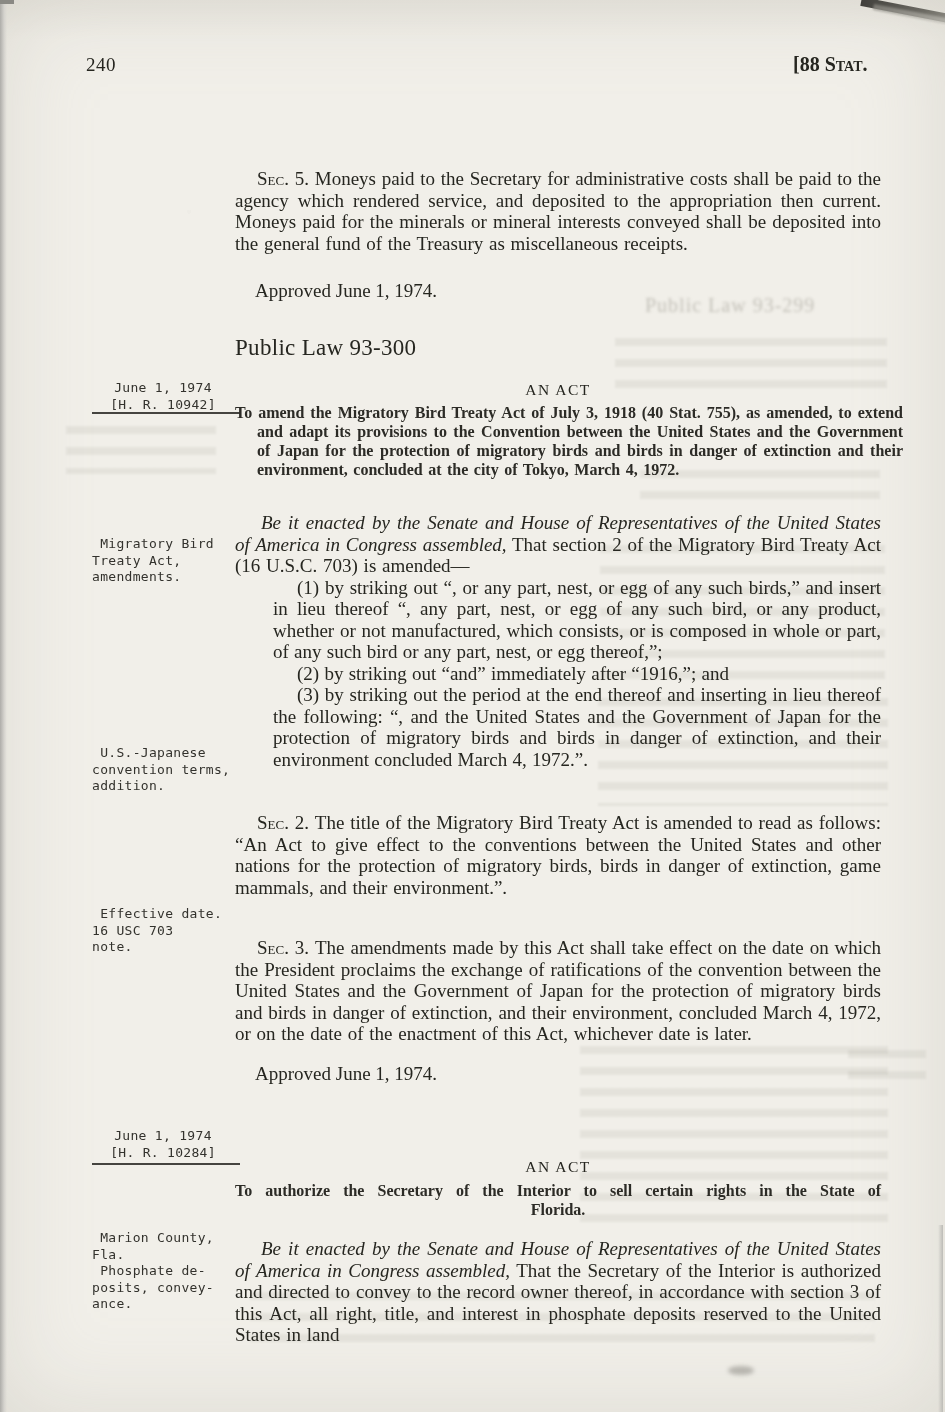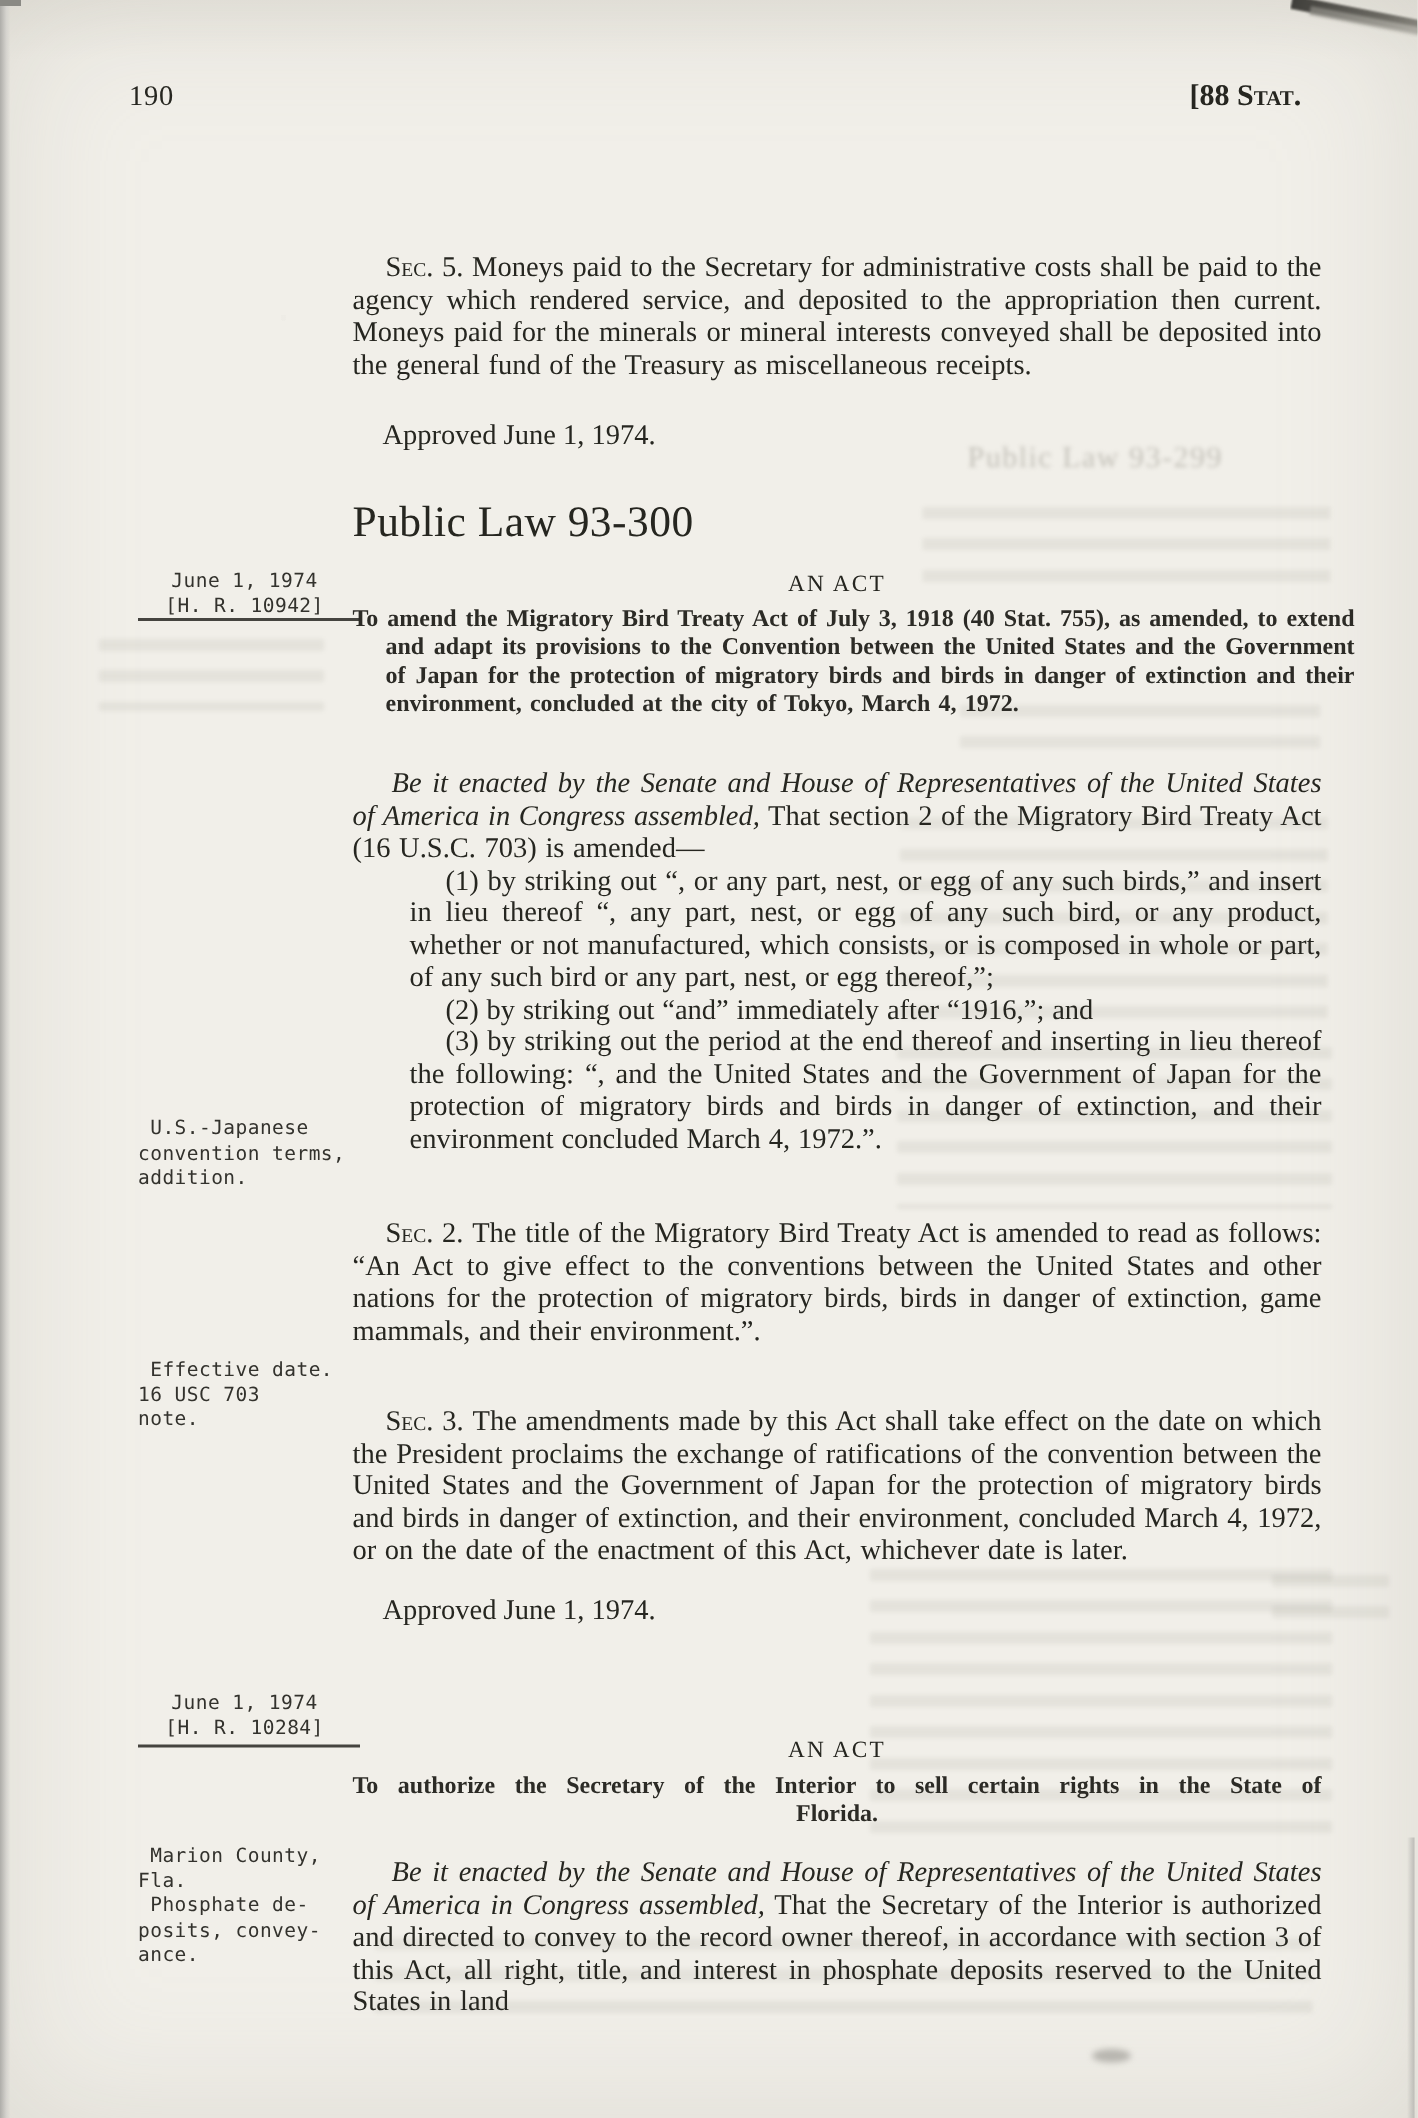--- a/index.html
+++ b/index.html
@@ -41,21 +41,21 @@
   
   .abs{position:absolute;z-index:2;}
   .col{left:235px;width:646px;}
   .body{font-size:19px;line-height:21.5px;text-align:justify;word-spacing:1px;margin:0;}
   .indent{text-indent:22px;}
   .sc{font-variant:small-caps;}
   .it{font-style:italic;}
   .clause{margin:0;padding-left:38px;text-indent:24px;text-align:justify;
     font-size:19px;line-height:21.5px;word-spacing:0.5px;}
   .approved{font-size:19px;line-height:22px;margin:0;padding-left:20px;}
-  .law-title{font-size:29px;line-height:24px;letter-spacing:0.3px;margin:0;font-weight:400;}
+  .law-title{font-size:23px;line-height:24px;letter-spacing:0.3px;margin:0;font-weight:400;}
   .an-act{font-size:15.5px;letter-spacing:1.5px;text-align:center;margin:0;font-weight:400;}
   .actdesc{font-size:16px;line-height:19px;font-weight:700;color:#2c2b26;margin:0;
     text-align:justify;padding-left:22px;text-indent:-22px;word-spacing:1.5px;}
   .actdesc2a{font-size:16px;line-height:19px;font-weight:700;color:#2c2b26;margin:0;
     text-align:justify;text-align-last:justify;word-spacing:1.5px;}
   .actdesc2b{font-size:16px;line-height:19px;font-weight:700;color:#2c2b26;margin:0;text-align:center;}
   .header-num{font-size:19px;letter-spacing:0.5px;}
   .header-center{font-weight:700;font-size:18.5px;letter-spacing:0.5px;text-align:center;}
   .header-right{font-weight:700;font-size:20px;}
   .margin-note{left:92px;width:142px;font-family:"DejaVu Sans Mono","Liberation Mono",monospace;
@@ -79,40 +79,43 @@
   <div class="ghost-text abs" style="left:645px;top:294px;">Public Law 93-299</div>
   <div class="ghost-lines" style="left:615px;top:338px;width:272px;height:58px;"></div>
   <div class="ghost-lines" style="left:640px;top:470px;width:240px;height:40px;"></div>
   <div class="ghost-lines" style="left:600px;top:545px;width:285px;height:145px;"></div>
   <div class="ghost-lines" style="left:598px;top:698px;width:290px;height:108px;"></div>
   <div class="ghost-lines" style="left:580px;top:1046px;width:308px;height:185px;"></div>
   <div class="ghost-lines" style="left:250px;top:1292px;width:625px;height:55px;"></div>
   <div class="ghost-lines" style="left:66px;top:426px;width:150px;height:48px;"></div>
   <div class="ghost-lines" style="left:848px;top:1050px;width:78px;height:36px;"></div>
 
-  <div class="abs header-num" style="left:86px;top:54px;">190</div>
+  <div class="abs header-num" style="left:86px;top:54px;">240</div>
   <div class="abs header-right" style="left:793px;top:53px;"><span>[88 </span><span class="sc">Stat.</span></div>
 
   <p class="abs col body indent" style="top:168px;"><span class="sc">Sec. 5. </span><span>Moneys paid to the Secretary for administrative costs shall be paid to the agency which rendered service, and deposited to the appropriation then current. Moneys paid for the minerals or mineral interests conveyed shall be deposited into the general fund of the Treasury as miscellaneous receipts.</span></p>
   <p class="abs col approved" style="top:280px;">Approved June 1, 1974.</p>
 
   <h1 class="abs col law-title" style="top:336px;">Public Law 93-300</h1>
   <div class="abs margin-note" style="top:380px;text-align:center;">June 1, 1974
 [H. R. 10942]</div>
   <div class="abs margin-rule" style="top:412px;"></div>
   <h2 class="abs col an-act" style="top:381px;">AN ACT</h2>
   <p class="abs col actdesc" style="top:403px;">To amend the Migratory Bird Treaty Act of July 3, 1918 (40 Stat. 755), as amended, to extend and adapt its provisions to the Convention between the United States and the Government of Japan for the protection of migratory birds and birds in danger of extinction and their environment, concluded at the city of Tokyo, March 4, 1972.</p>
 
   <div class="abs col" style="top:512px;">
     <p class="body" style="text-indent:26px;"><span class="it">Be it enacted by the Senate and House of Representatives of the United States of America in Congress assembled,</span><span> That section 2 of the Migratory Bird Treaty Act (16 U.S.C. 703) is amended—</span></p>
     <p class="clause">(1) by striking out “, or any part, nest, or egg of any such birds,” and insert in lieu thereof “, any part, nest, or egg of any such bird, or any product, whether or not manufactured, which consists, or is composed in whole or part, of any such bird or any part, nest, or egg thereof,”;</p>
     <p class="clause">(2) by striking out “and” immediately after “1916,”; and</p>
     <p class="clause">(3) by striking out the period at the end thereof and inserting in lieu thereof the following: “, and the United States and the Government of Japan for the protection of migratory birds and birds in danger of extinction, and their environment concluded March 4, 1972.”.</p>
   </div>
 
+  <div class="abs margin-note" style="top:536px;"> Migratory Bird
+Treaty Act,
+amendments.</div>
   <div class="abs margin-note" style="top:745px;"> U.S.-Japanese
 convention terms,
 addition.</div>
 
   <p class="abs col body indent" style="top:812px;"><span class="sc">Sec. 2. </span><span>The title of the Migratory Bird Treaty Act is amended to read as follows: “An Act to give effect to the conventions between the United States and other nations for the protection of migratory birds, birds in danger of extinction, game mammals, and their environment.”.</span></p>
 
   <div class="abs margin-note" style="top:906px;"> Effective date.
 16 USC 703
 note.</div>
 

